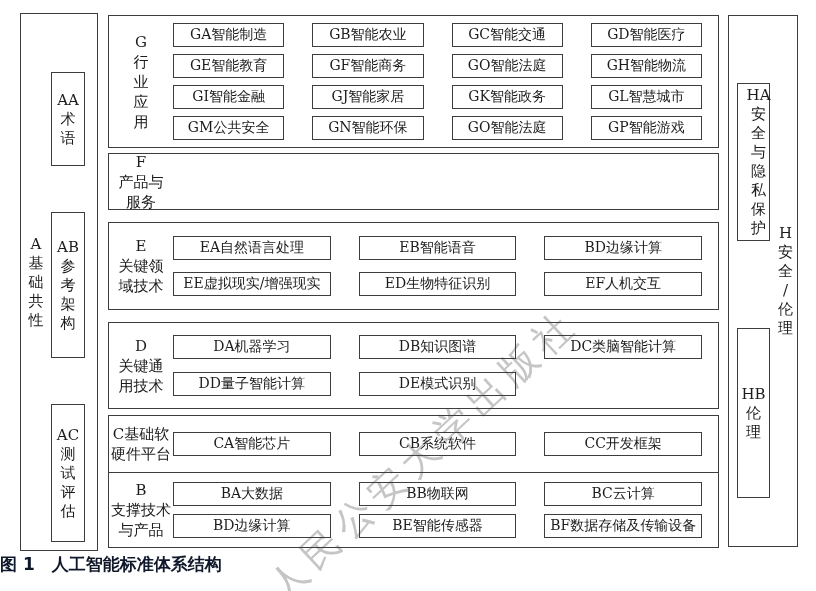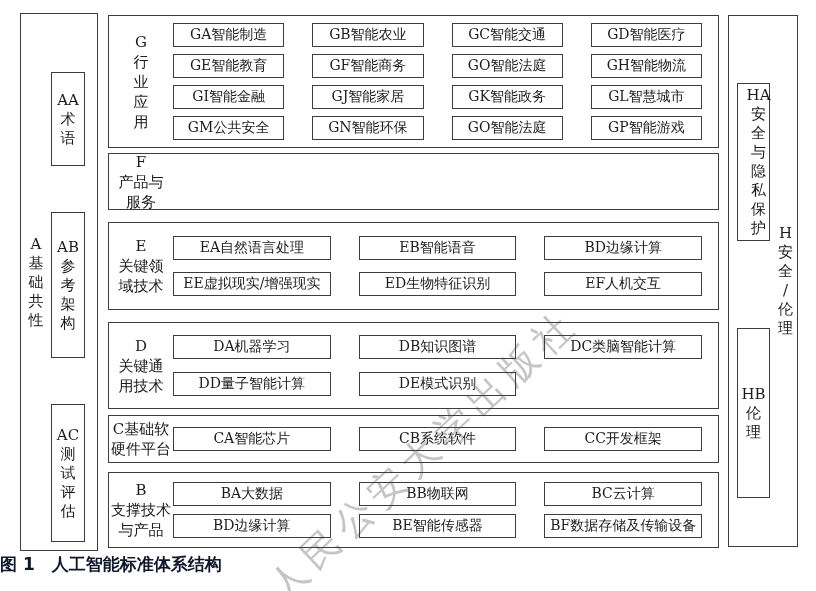--- a/index.html
+++ b/index.html
@@ -30,21 +30,21 @@
   #box-hb{left:8px;top:312px;width:33px;height:170px;}
   #sections{position:absolute;left:108px;top:0;width:611px;height:591px;}
   .section{
     position:absolute;left:0;width:611px;border:1.5px solid #3d3d3d;
     background:#fff;display:flex;
   }
   .sec-G{top:15px;height:133px;}
   .sec-F{top:153px;height:57px;}
   .sec-E{top:222px;height:88px;}
   .sec-D{top:322px;height:87px;}
-  .sec-C{top:415px;height:48px;}
+  .sec-C{top:415px;height:58px;}
   .sec-B{top:472px;height:76px;}
   .section-label{
     width:64px;flex-shrink:0;display:flex;align-items:center;justify-content:center;
     text-align:center;white-space:pre-line;font-size:15px;line-height:20px;
   }
   .section-boxes{
     flex:1;display:grid;align-content:space-evenly;align-items:center;
     column-gap:28px;padding:0 16px 0 0;
   }
   .cols-4{grid-template-columns:repeat(4,1fr);}

